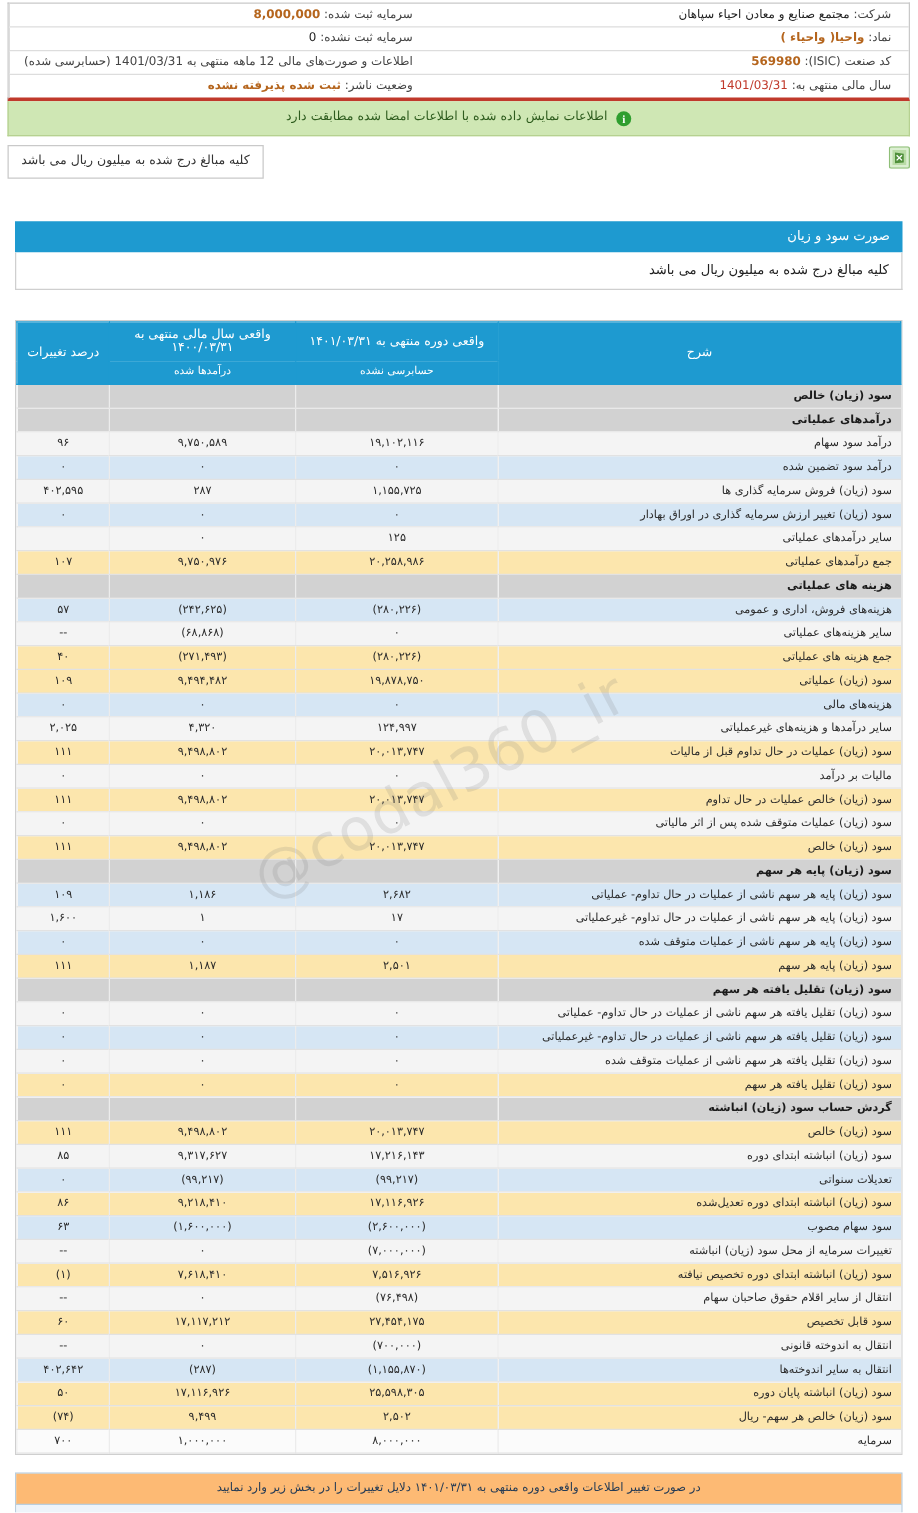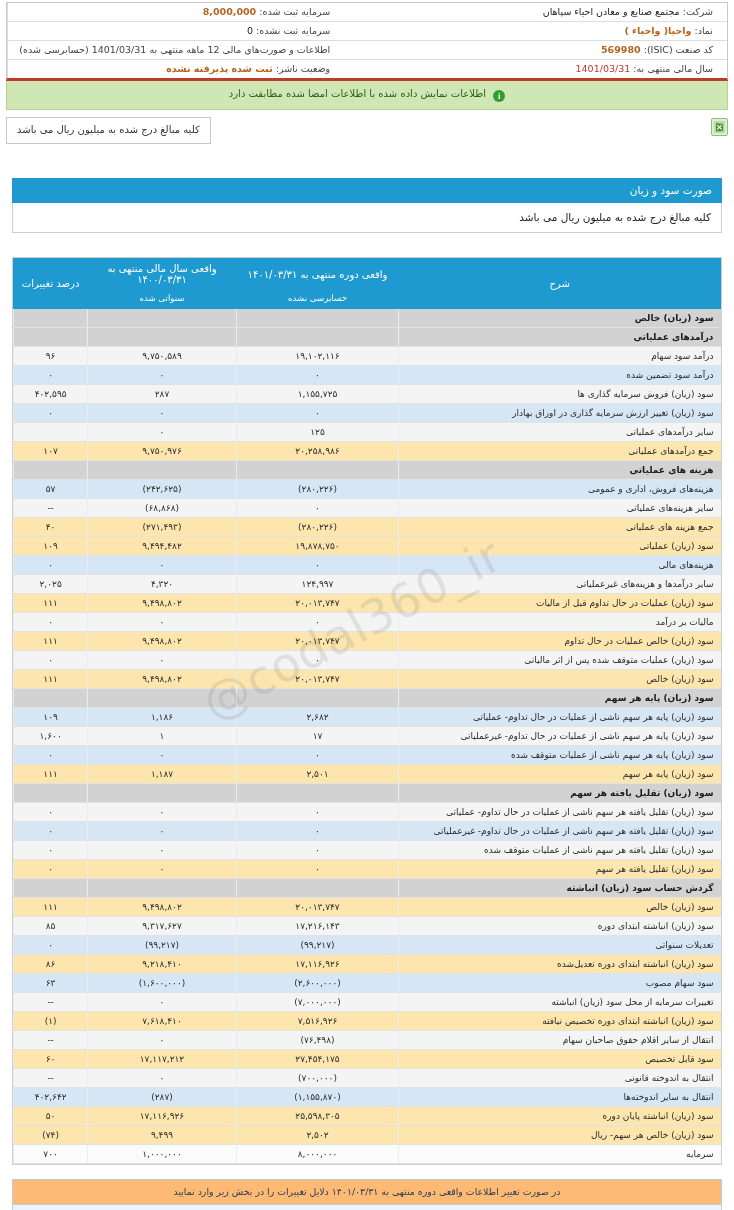--- a/index.html
+++ b/index.html
@@ -307,21 +307,21 @@
       </colgroup>
       <thead>
         <tr>
           <th rowspan="2">شرح</th>
           <th>واقعی دوره منتهی به ۱۴۰۱/۰۳/۳۱</th>
           <th>واقعی سال مالی منتهی به ۱۴۰۰/۰۳/۳۱</th>
           <th rowspan="2">درصد تغییرات</th>
         </tr>
         <tr>
           <th class="sub">حسابرسی نشده</th>
-          <th class="sub">سنواتی شده</th>
+          <th class="sub">درآمدها شده</th>
         </tr>
       </thead>
       <tbody id="fin-body">
           <tr class="grp">
             <td class="desc">سود (زیان) خالص</td>
             <td class="num"></td>
             <td class="num"></td>
             <td class="num"></td>
           </tr>
           <tr class="grp">

